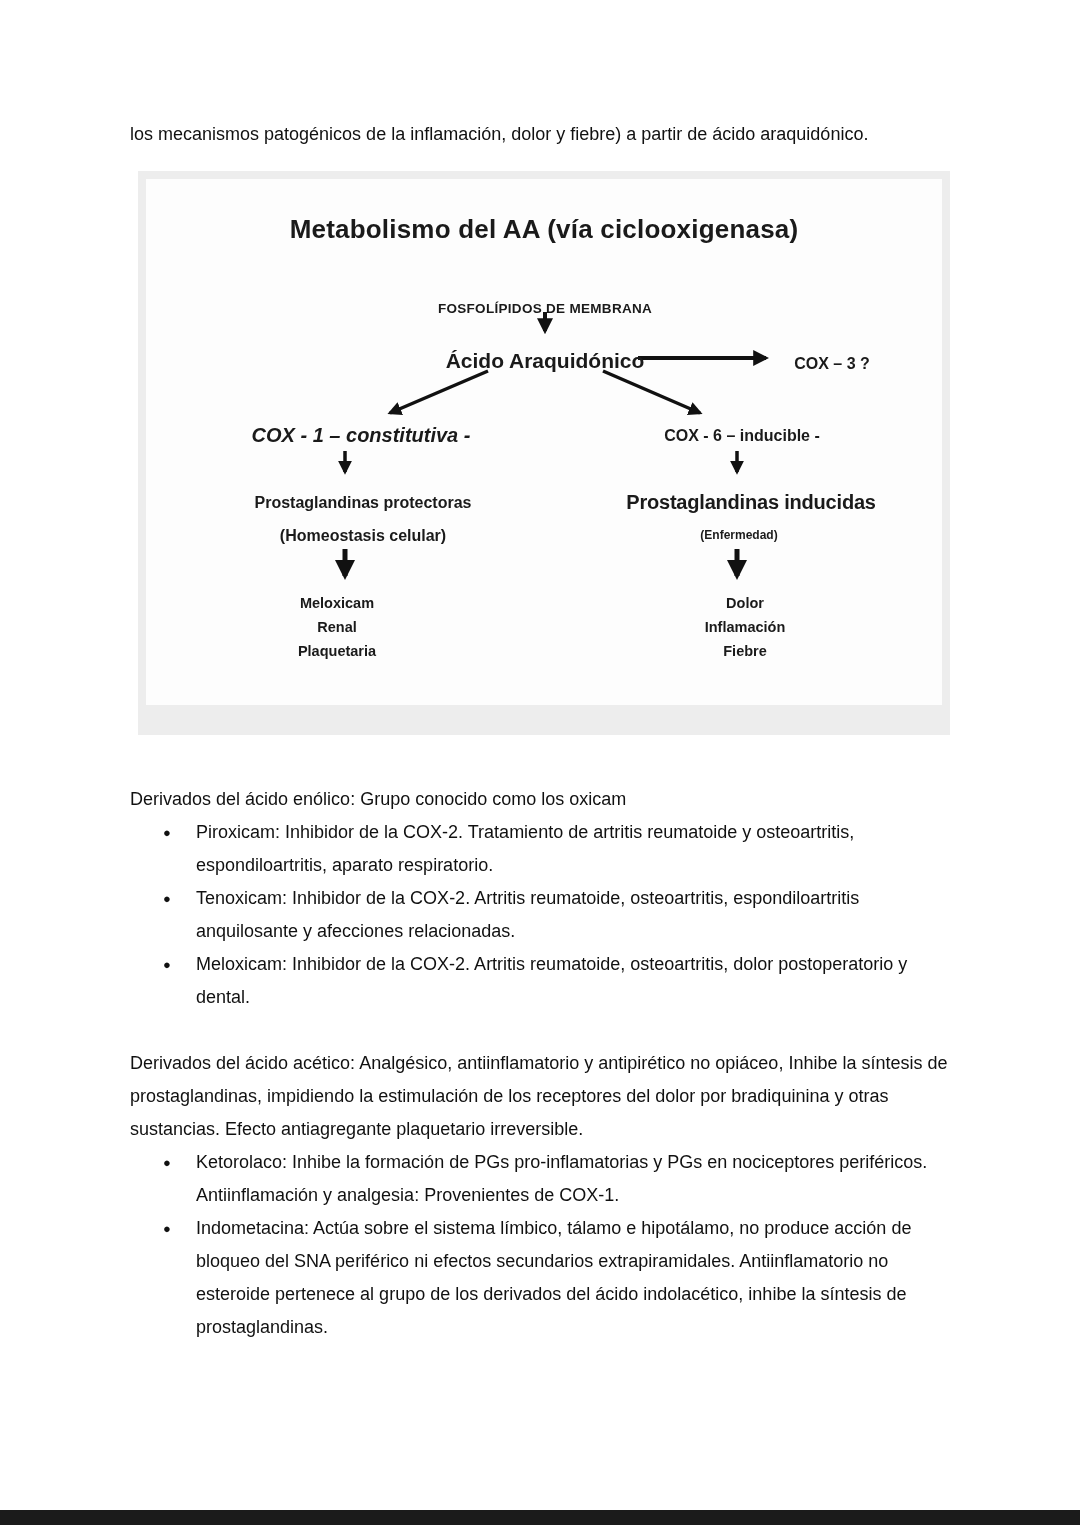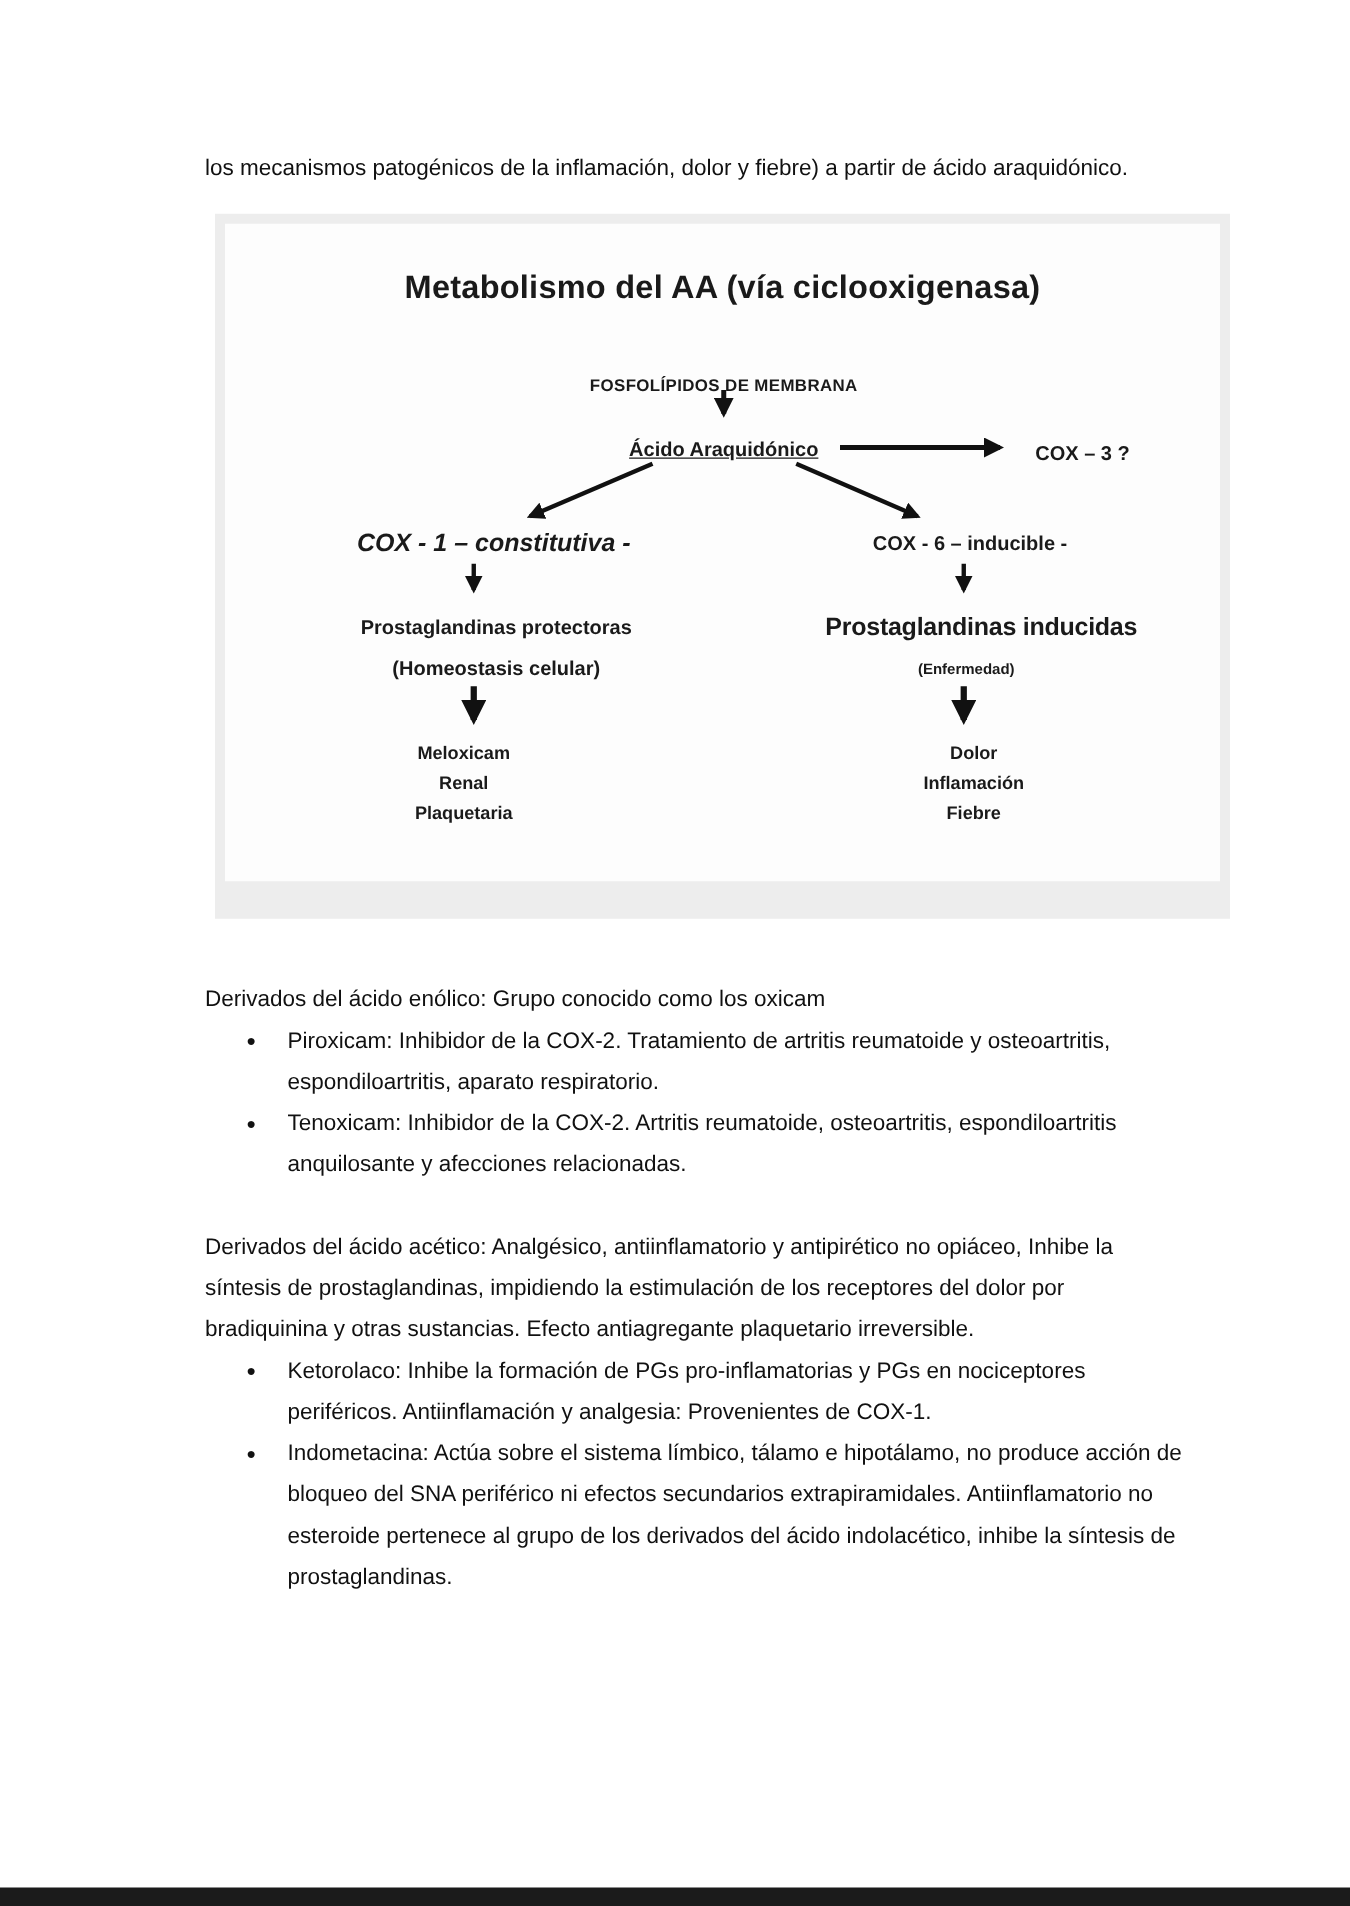--- a/index.html
+++ b/index.html
@@ -12,21 +12,20 @@
     height: 1525px;
     position: relative;
     font-family: "Liberation Sans", sans-serif;
     color: #111111;
     overflow: hidden;
   }
   .content {
     padding: 118px 130px 0 130px;
     font-size: 18px;
     line-height: 33px;
-    margin-left: 34px;
   }
   .intro { margin: 0; }
 
   
   .diagram {
     position: relative;
     width: 812px;
     height: 564px;
     margin: 20px 0 0 8px;
     background: #ededed;
@@ -39,21 +38,21 @@
   .diagram-label {
     position: absolute;
     transform: translateX(-50%);
     white-space: nowrap;
     font-weight: bold;
     color: #1a1a1a;
     text-align: left;
   }
   .dg-title     { top: 42px;  left: 50%; font-size: 26px; letter-spacing: 0.2px; }
   .dg-top       { top: 121px; left: 407px; font-size: 13.5px; letter-spacing: 0.3px; }
-  .dg-aa        { top: 173px; left: 407px; font-size: 16px; text-decoration: underline; }
+  .dg-aa        { top: 173px; left: 407px; font-size: 21px; }
   .dg-cox3      { top: 176px; left: 694px; font-size: 16px; }
   .dg-cox1      { top: 248px; left: 223px; font-size: 20px; font-style: italic; }
   .dg-cox2      { top: 248px; left: 604px; font-size: 16px; }
   .dg-pg-left   { top: 315px; left: 225px; font-size: 16px; }
   .dg-pg-left-sub  { top: 348px; left: 225px; font-size: 16px; }
   .dg-pg-right  { top: 315px; left: 613px; font-size: 20px; letter-spacing: -0.2px; }
   .dg-pg-right-sub { top: 348px; left: 601px; font-size: 12px; }
   .dg-outcomes {
     position: absolute;
     top: 420px;
@@ -151,20 +150,21 @@
       <div>Inflamación</div>
       <div>Fiebre</div>
     </div>
   </div>
 
   <section class="sec-1">
     <p class="section-heading">Derivados del ácido enólico: Grupo conocido como los oxicam</p>
     <ul class="bullets">
       <li><span>Piroxicam: Inhibidor de la COX-2. Tratamiento de artritis reumatoide y osteoartritis, espondiloartritis, aparato respiratorio.</span></li>
       <li><span>Tenoxicam: Inhibidor de la COX-2. Artritis reumatoide, osteoartritis, espondiloartritis anquilosante y afecciones relacionadas.</span></li>
+      <li><span>Meloxicam: Inhibidor de la COX-2. Artritis reumatoide, osteoartritis, dolor postoperatorio y dental.</span></li>
     </ul>
   </section>
 
   <section class="sec-2">
     <p class="section-heading">Derivados del ácido acético: Analgésico, antiinflamatorio y antipirético no opiáceo, Inhibe la síntesis de prostaglandinas, impidiendo la estimulación de los receptores del dolor por bradiquinina y otras sustancias. Efecto antiagregante plaquetario irreversible.</p>
     <ul class="bullets">
       <li><span>Ketorolaco: Inhibe la formación de PGs pro-inflamatorias y PGs en nociceptores periféricos. Antiinflamación y analgesia: Provenientes de COX-1.</span></li>
       <li><span>Indometacina: Actúa sobre el sistema límbico, tálamo e hipotálamo, no produce acción de bloqueo del SNA periférico ni efectos secundarios extrapiramidales. Antiinflamatorio no esteroide pertenece al grupo de los derivados del ácido indolacético, inhibe la síntesis de prostaglandinas.</span></li>
     </ul>
   </section>

